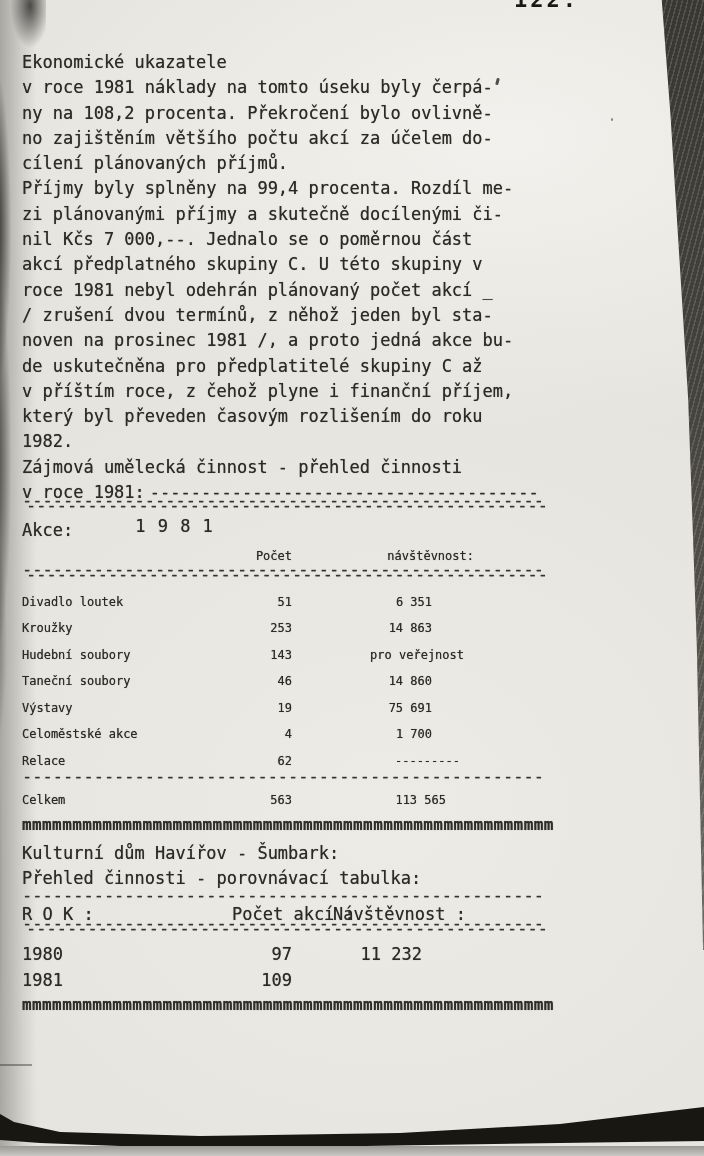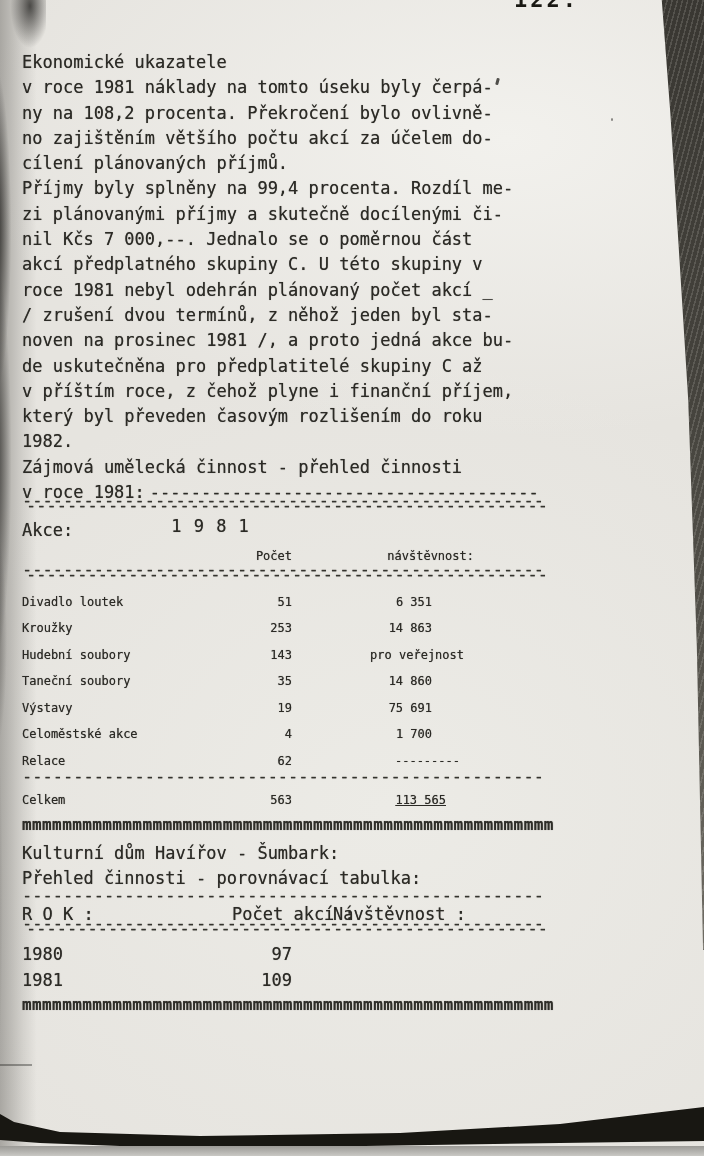--- a/index.html
+++ b/index.html
@@ -31,21 +31,21 @@
   
   .t1row { display:grid; grid-template-columns:200px 70px 140px; height:26.5px;
            line-height:26.5px; font-size:12px; white-space:pre;
            text-shadow:0 0 0.7px rgba(35,34,30,0.65); }
   .t2row { display:grid; grid-template-columns:210px 80px 140px; height:26px;
            line-height:26px; font-size:17px; white-space:pre;
            text-shadow:0 0 0.7px rgba(35,34,30,0.65); }
   .num { text-align:right; }
   .t1h1 { display:flex; height:25px; line-height:25px; font-size:17px; white-space:pre;
           text-shadow:0 0 0.7px rgba(35,34,30,0.65); }
-  .t1year { margin-left:98px; position:relative; top:-4px; letter-spacing:1px; }
+  .t1year { margin-left:62px; position:relative; top:-4px; letter-spacing:1px; }
   .hdr-att1 { margin-right:-42px; }
   .hdr-cnt2 { margin-right:-25px; }
   .hdr-att2 { margin-right:-35px;text-align:center; }
   .t2row .cnt { padding-right:20px; }
   .t2row .att { padding-right:30px; }
 
   
   .page-number { position:absolute; top:-13px; left:514px; font-size:22px; font-weight:bold;
                  letter-spacing:3px; color:#191813; }
 
@@ -142,21 +142,21 @@
         <span class="num">253</span>
         <span class="num">14 863</span>
       </div>
       <div class="t1row">
         <span>Hudební soubory</span>
         <span class="num">143</span>
         <span class="num" style="margin-right:-32px;">pro veřejnost</span>
       </div>
       <div class="t1row">
         <span>Taneční soubory</span>
-        <span class="num">35</span>
+        <span class="num">46</span>
         <span class="num">14 860</span>
       </div>
       <div class="t1row">
         <span>Výstavy</span>
         <span class="num">19</span>
         <span class="num">75 691</span>
       </div>
       <div class="t1row">
         <span>Celoměstské akce</span>
         <span class="num">4</span>
@@ -167,21 +167,21 @@
         <span class="num">62</span>
         <span class="num" style="margin-right:-28px;">---------</span>
       </div>
     </div>
 
     <div class="sdash" style="margin-top:-6px;">---------------------------------------------------</div>
 
     <div class="t1row" style="margin-top:3px;">
       <span>Celkem</span>
       <span class="num">563</span>
-      <span class="num" style="margin-right:-14px;text-decoration:underline;">113 565</span>
+      <span class="num" style="margin-right:-14px;">113 565</span>
     </div>
 
     <div class="mrow" style="margin-top:2px;">mmmmmmmmmmmmmmmmmmmmmmmmmmmmmmmmmmmmmmmmmmmmmmmmmmmmm</div>
 
     <div class="line" style="margin-top:5px;">Kulturní dům Havířov - Šumbark:</div>
     <div class="line">Přehled činnosti - porovnávací tabulka:</div>
 
     <div class="sdash" style="margin-top:-4px;">---------------------------------------------------</div>
 
     <div class="t2row" style="margin-top:-2px;">
@@ -191,20 +191,21 @@
     </div>
     <div class="ddash" style="margin-top:-6px;">
       <span class="dl">---------------------------------------------------</span>
       <span class="dl d2">---------------------------------------------------</span>
     </div>
 
     <div style="margin-top:6px;">
       <div class="t2row">
         <span>1980</span>
         <span class="num cnt">97</span>
+        <span class="num att">11 232</span>
       </div>
       <div class="t2row">
         <span>1981</span>
         <span class="num cnt">109</span>
       </div>
     </div>
 
     <div class="mrow" style="margin-top:3px;">mmmmmmmmmmmmmmmmmmmmmmmmmmmmmmmmmmmmmmmmmmmmmmmmmmmmm</div>
 
   </div>

